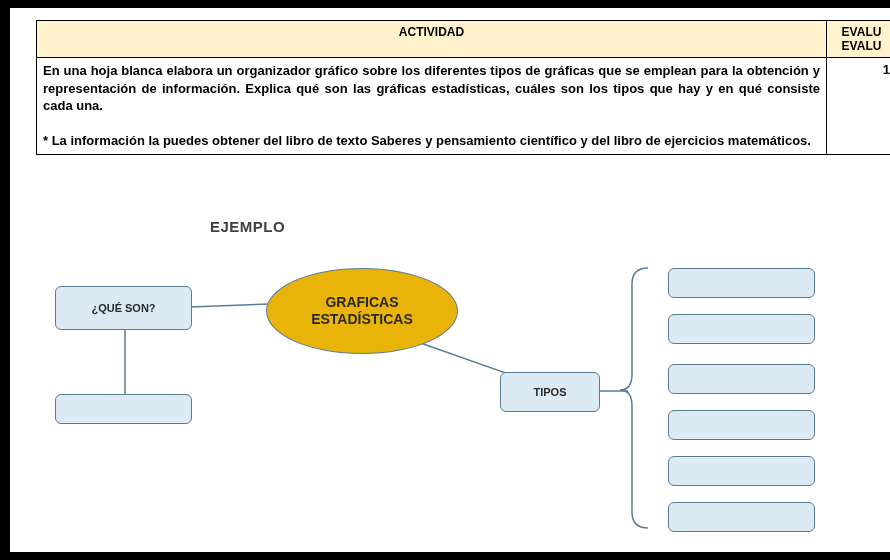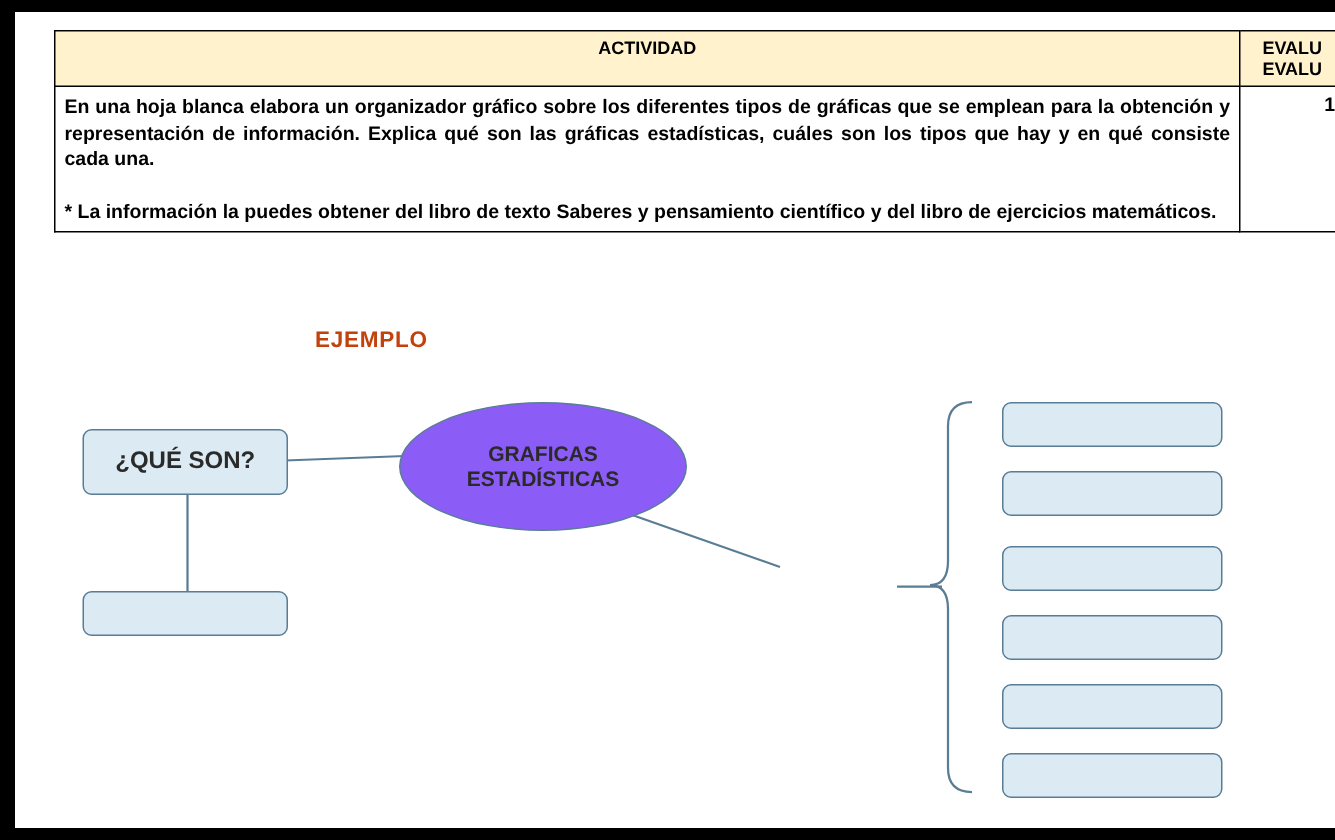--- a/index.html
+++ b/index.html
@@ -36,40 +36,40 @@
     font-size:12px;
   }
   .col-main{width:790px;}
   .col-val{width:70px;}
   .body-text{line-height:1.35;text-align:justify;}
   .val-cell{text-align:right;}
 
   .ejemplo{
     position:absolute;
     left:210px;top:218px;
-    color:#c2410c;
+    color:#404040;
     font-weight:bold;
     font-size:15px;
     letter-spacing:.5px;
   }
 
   .diagram{position:absolute;left:0;top:0;width:890px;height:560px;}
   .box{
     position:absolute;
     background:#dbeaf3;
     border:1px solid #5a7d96;
     border-radius:6px;
     text-align:center;
     display:flex;align-items:center;justify-content:center;
-    font-size:16px;font-weight:bold;color:#2a2a2a;
+    font-size:11px;font-weight:bold;color:#2a2a2a;
   }
   .box.small{font-weight:normal;}
   .ellipse{
     position:absolute;
-    background:#8b5cf6;
+    background:#eab308;
     border:1px solid #5a7d96;
     border-radius:50%;
     display:flex;align-items:center;justify-content:center;
     text-align:center;
     font-size:14px;font-weight:bold;color:#2a2a2a;
     line-height:1.25;
   }
   svg.connectors{position:absolute;left:0;top:0;width:890px;height:560px;pointer-events:none;}
   svg.connectors line,svg.connectors path{stroke:#5a7d96;stroke-width:1.5;fill:none;}
 </style>
@@ -133,20 +133,21 @@
 
     <div class="box small" style="left:55px;top:394px;width:135px;height:28px;"></div>
 
     <div class="ellipse" style="left:266px;top:268px;width:190px;height:84px;">
       <div>
         <span>GRAFICAS</span><br>
         <span>ESTADÍSTICAS</span>
       </div>
     </div>
 
+    <div class="box" style="left:500px;top:372px;width:98px;height:38px;">TIPOS</div>
 
     <div class="box small" style="left:668px;top:268px;width:145px;height:28px;"></div>
     <div class="box small" style="left:668px;top:314px;width:145px;height:28px;"></div>
     <div class="box small" style="left:668px;top:364px;width:145px;height:28px;"></div>
     <div class="box small" style="left:668px;top:410px;width:145px;height:28px;"></div>
     <div class="box small" style="left:668px;top:456px;width:145px;height:28px;"></div>
     <div class="box small" style="left:668px;top:502px;width:145px;height:28px;"></div>
 
   </div>
 </div>

